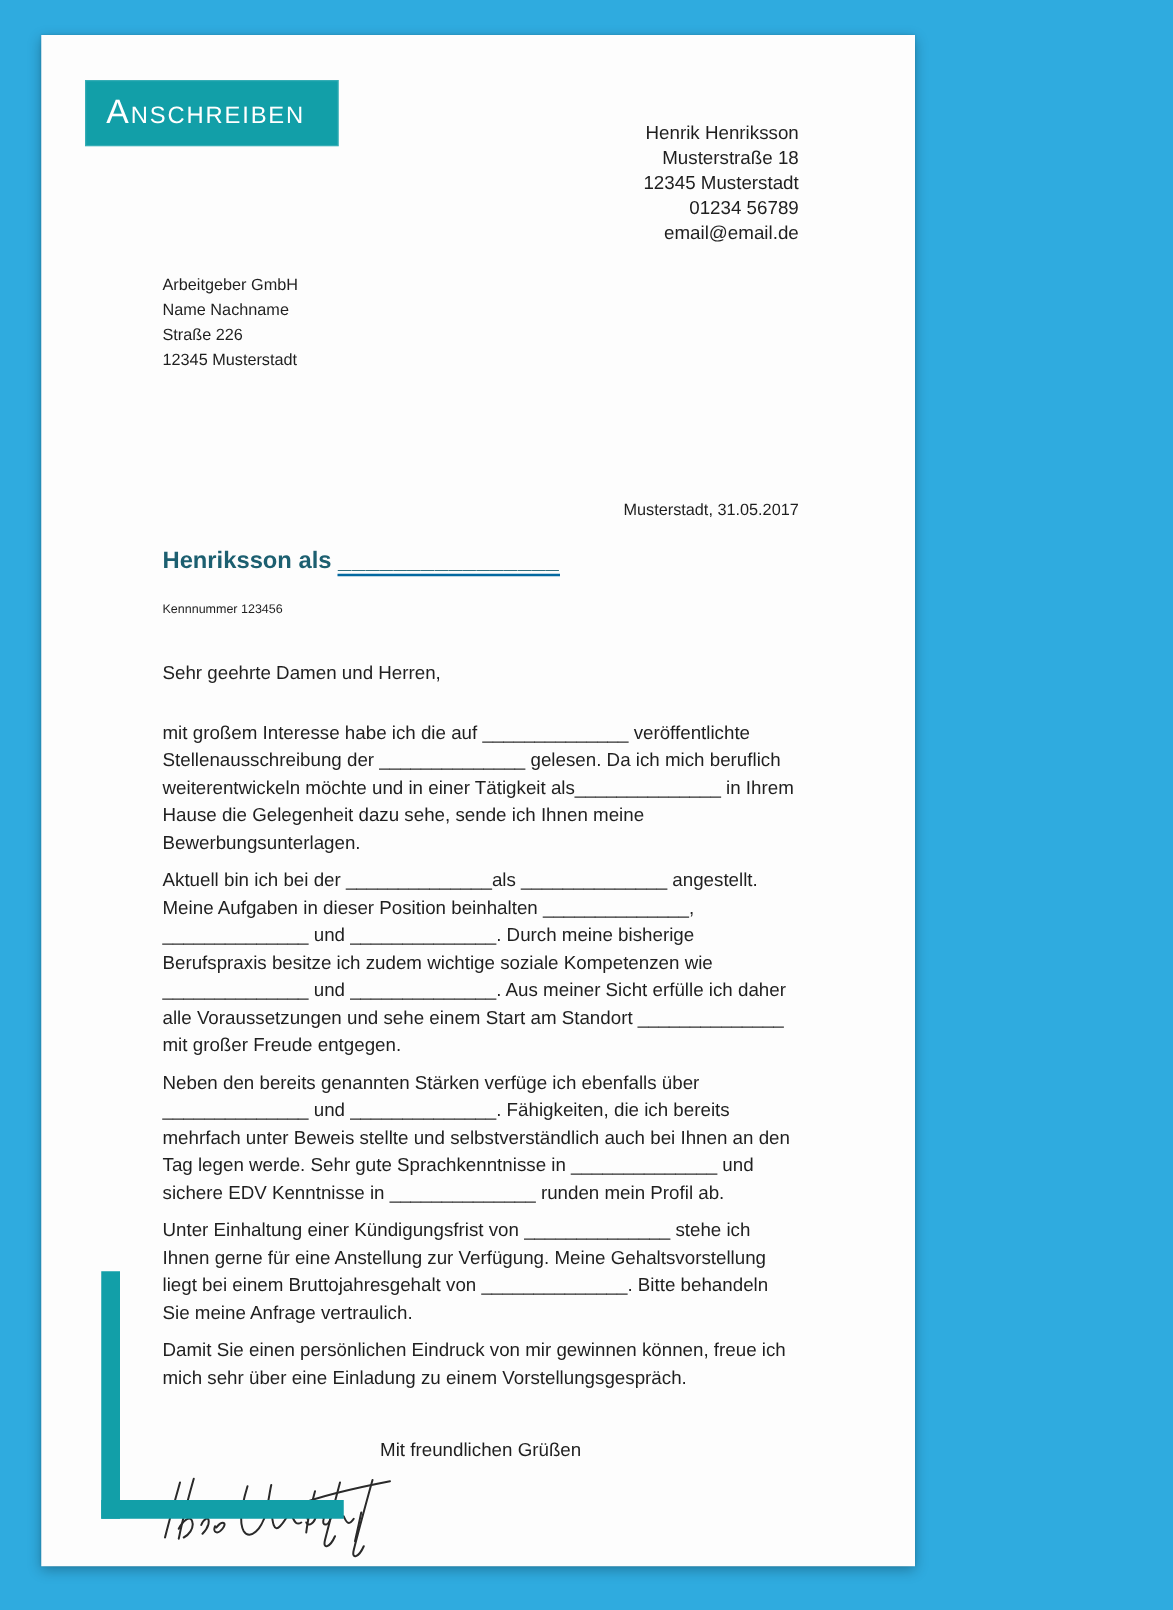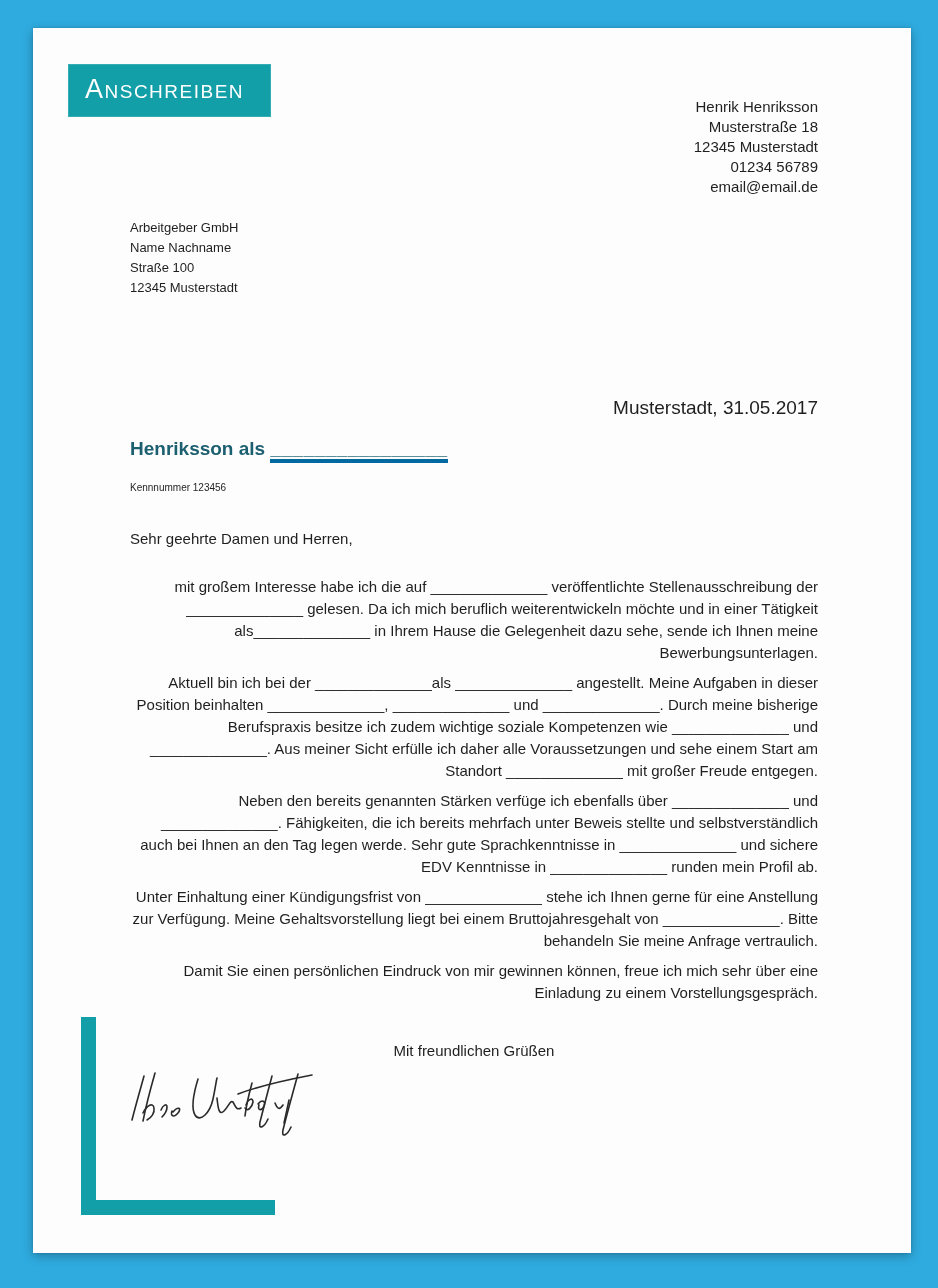--- a/index.html
+++ b/index.html
@@ -7,21 +7,21 @@
   body {
     position: relative;
     background: #2fabdf;
     font-family: "Liberation Sans", sans-serif;
     color: #1f1f1f;
     overflow: hidden;
   }
   .page {
     position: absolute;
     left: 33px; top: 28px;
-    width: 878px; height: 1225px;
+    width: 699px; height: 1225px;
     background: #fdfdfd;
     box-shadow: 0 3px 10px rgba(0,0,0,0.28), 0 0 2px rgba(0,0,0,0.15);
   }
   .badge {
     position: absolute;
     left: 35px; top: 36px;
     width: 203px; height: 53px;
     background: #129fa8;
     color: #ffffff;
     font-variant: small-caps;
@@ -45,51 +45,51 @@
   }
   .recipient {
     margin-top: 21px;
     text-align: left;
     font-size: 13px;
     line-height: 20px;
   }
   .date-line {
     margin-top: 100px;
     text-align: right;
-    font-size: 19px;
+    font-size: 13px;
     line-height: 20px;
   }
   .subject {
     margin-top: 18px;
     font-size: 19px;
     font-weight: bold;
     color: #1c5f70;
     line-height: 26px;
     white-space: nowrap;
   }
   .subject .blank {
-    border-bottom: 4px solid #0369a1;
+    border-bottom: 2px solid #0369a1;
     letter-spacing: 0.5px;
   }
   .reference {
     margin-top: 16px;
     font-size: 10px;
     line-height: 20px;
   }
   .salutation {
     margin-top: 30px;
     font-size: 15px;
     line-height: 22px;
   }
   .body-paragraphs { margin-top: 26px; }
   .body-paragraphs p {
     font-size: 15px;
     line-height: 22px;
     margin-bottom: 8px;
-    text-align: right;
+    text-align: left;
   }
   .closing {
     margin-top: 36px;
     font-size: 15px;
     line-height: 22px;
     text-align: center;
   }
   .signature {
     margin-top: 8px;
     margin-left: -4px;
@@ -119,21 +119,21 @@
       <div>Henrik Henriksson</div>
       <div>Musterstraße 18</div>
       <div>12345 Musterstadt</div>
       <div>01234 56789</div>
       <div>email@email.de</div>
     </div>
 
     <div class="recipient">
       <div>Arbeitgeber GmbH</div>
       <div>Name Nachname</div>
-      <div>Straße 100</div>
+      <div>Straße 226</div>
       <div>12345 Musterstadt</div>
     </div>
 
     <div class="date-line">Musterstadt, 31.05.2017</div>
 
     <div class="subject">
       <span>Henriksson als </span><span class="blank">________________</span>
     </div>
     <div class="reference">Kennnummer 123456</div>
 

